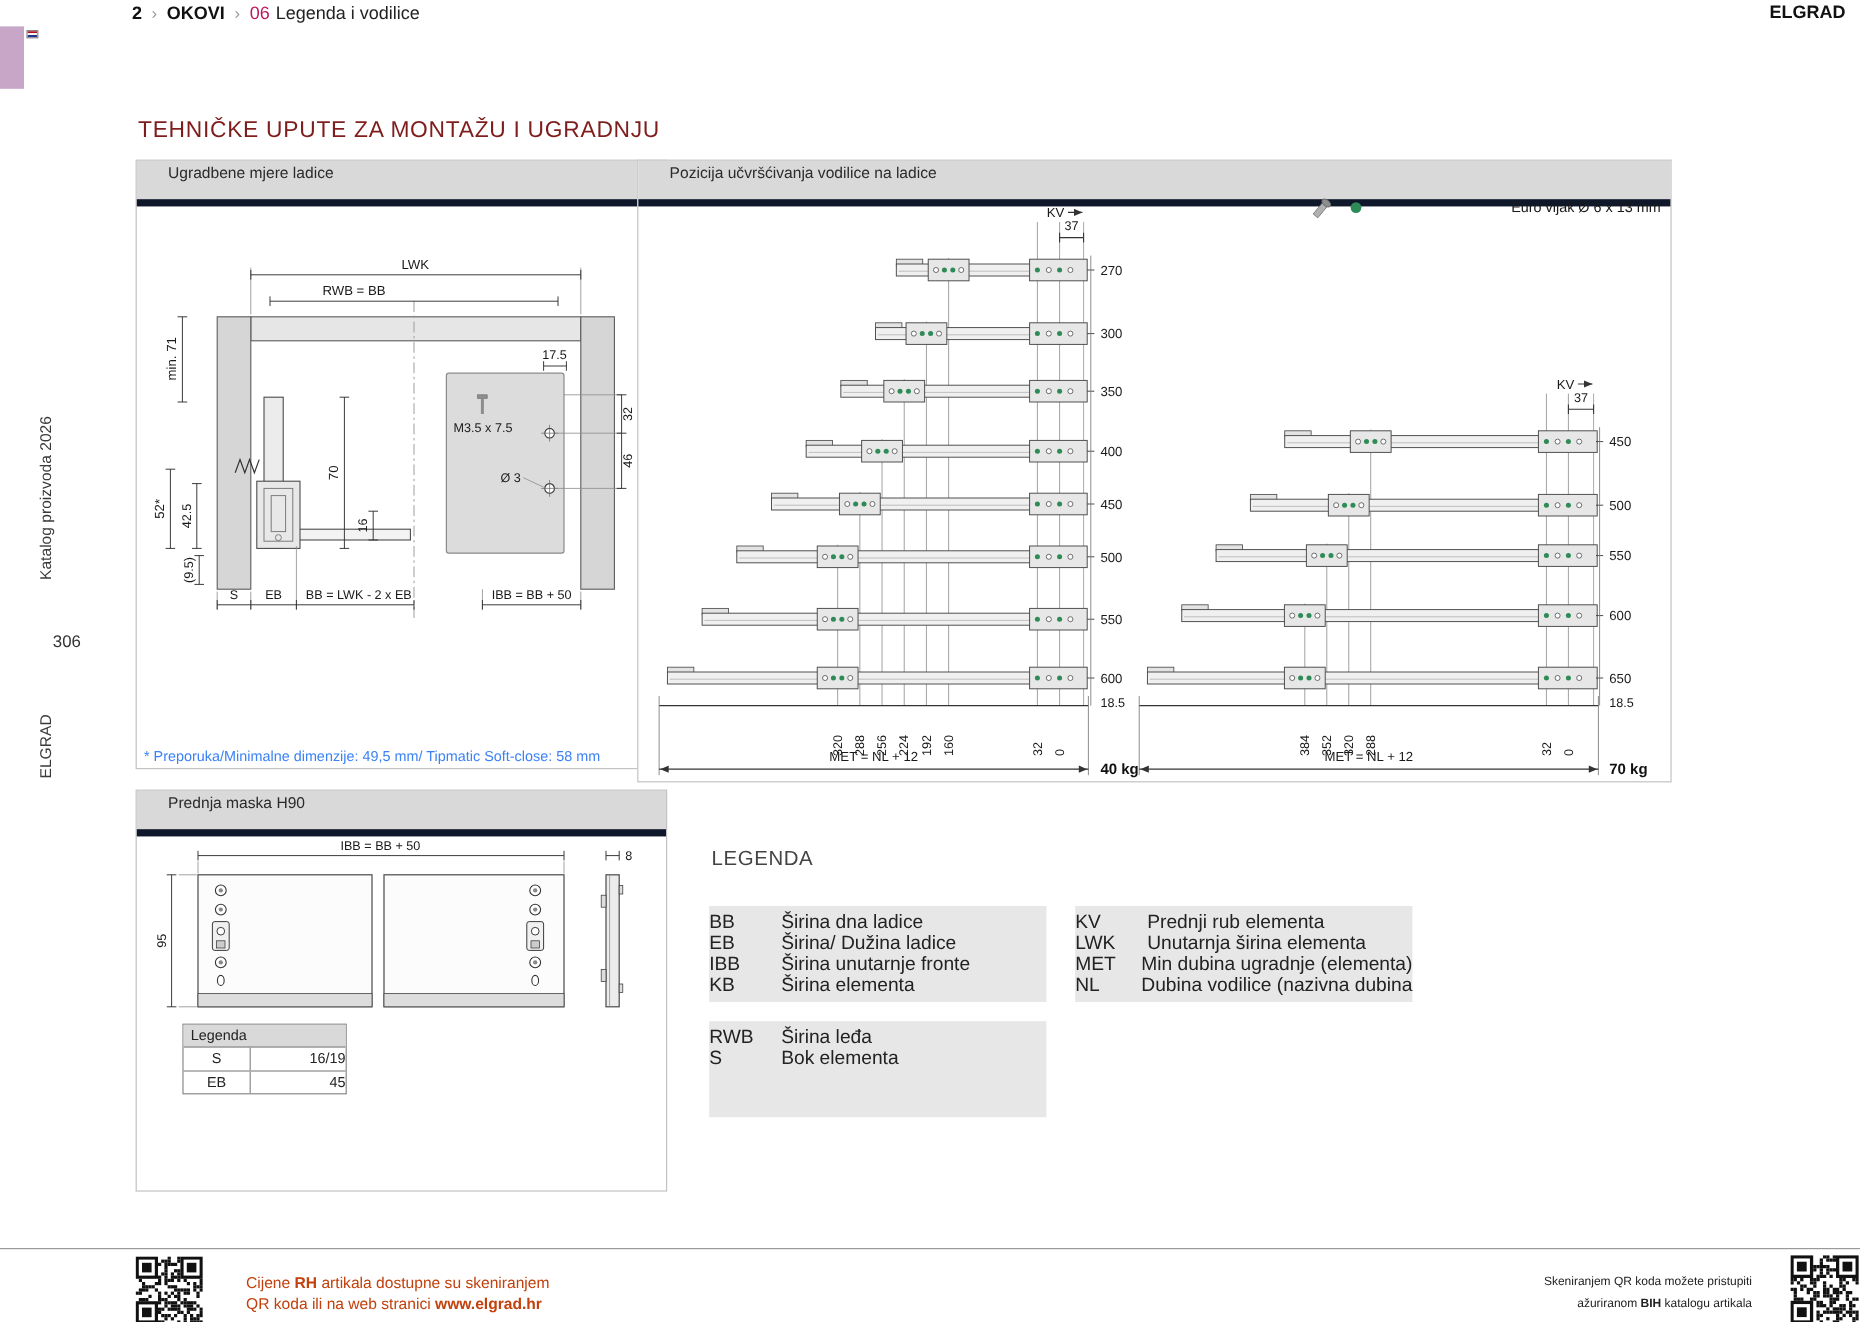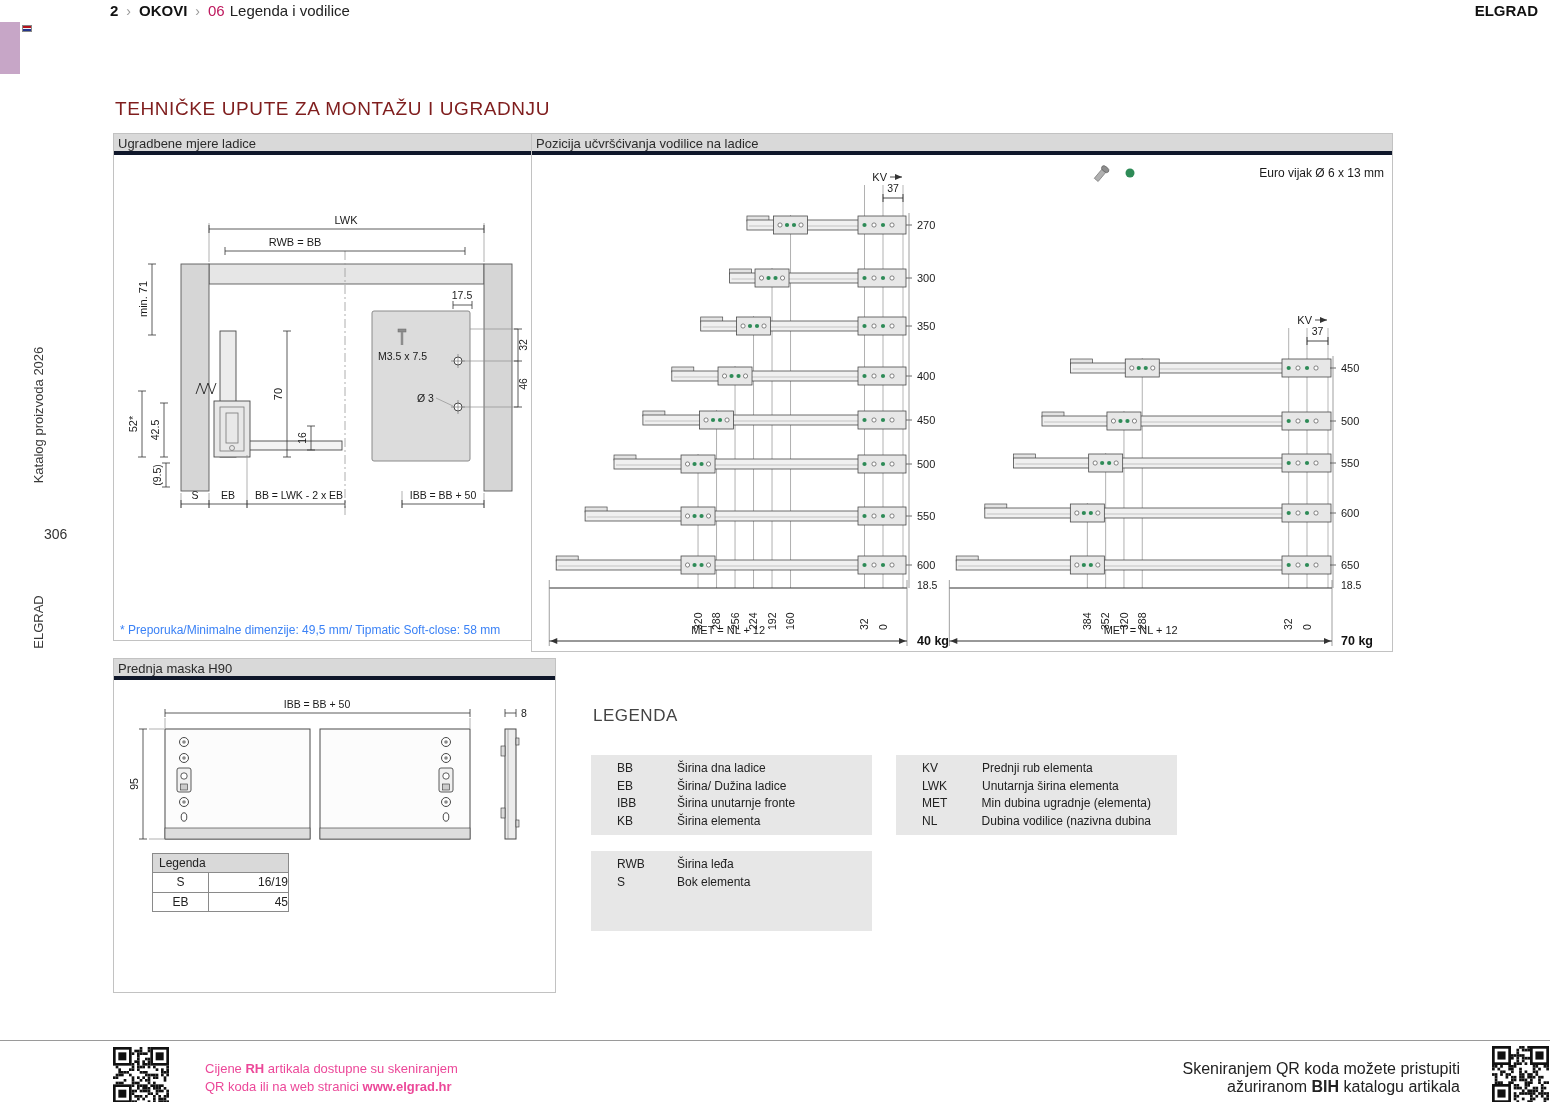--- a/index.html
+++ b/index.html
@@ -18,49 +18,49 @@
   .purple-bar{position:absolute;left:0;top:22px;width:20px;height:52px;background:#c7a6c7}
   .flag-icon{position:absolute;left:22px;top:25px;width:10px;height:7px;border:1px solid #888;
     background:linear-gradient(#b5121b 0 33%,#f5f5f5 33% 66%,#24348c 66%)}
   .v-text{position:absolute;white-space:nowrap;color:#3a3a3a;font-size:13px;transform:translate(-50%,-50%) rotate(-90deg)}
   .page-num{position:absolute;left:44px;top:526px;font-size:14px;color:#333}
 
   .main-title{position:absolute;left:115px;top:98px;font-size:19px;letter-spacing:.6px;color:#7f1d1d}
 
   
   .panel{position:absolute;border:1px solid #c2c2c2;background:#fff}
-  .panel-header{height:21px;background:#d9d9d9;border-bottom:4px solid #0f172a;font-size:13px;line-height:20px;padding-left:4px;color:#2b2b2b}
+  .panel-header{height:38px;background:#d9d9d9;border-bottom:6px solid #0f172a;font-size:13px;line-height:20px;padding-left:26px;color:#2b2b2b}
   .footnote{position:absolute;left:6px;top:489px;font-size:12px;color:#3b82f6}
 
   svg text{font-family:"Liberation Sans",sans-serif}
   .dl{stroke:#333;stroke-width:.8;fill:none}
   .ext{stroke:#8f8f8f;stroke-width:.7;fill:none}
   .dt{font-size:11px;fill:#1a1a1a}
   .dts{font-size:10.5px;fill:#1a1a1a}
 
   
   .lg-title{position:absolute;left:593px;top:706px;font-size:17px;letter-spacing:.5px;color:#444}
   .lg-box{position:absolute;width:281px;height:80px;background:#e7e7e7;padding:5px 0}
-  .lg-row{display:flex;line-height:17.5px;font-size:12px;padding:0 26px}
+  .lg-row{display:flex;line-height:17.5px;font-size:16px;padding:0 0}
   .lg-code{width:60px}
   .lg-desc{flex:1;white-space:nowrap}
 
   
   .mini-legend{position:absolute;left:38px;top:194px;width:137px;border:1px solid #8a8a8a;font-size:12px;background:#fff}
   .ml-header{background:#d9d9d9;border-bottom:1px solid #8a8a8a;height:19px;line-height:18px;padding-left:6px}
   .ml-row{display:flex;height:19px;line-height:18px}
   .ml-row + .ml-row{border-top:1px solid #8a8a8a}
   .ml-c1{width:56px;text-align:center;border-right:1px solid #8a8a8a}
   .ml-c2{flex:1;text-align:right}
 
   
   .footer-rule{position:absolute;left:0;top:1040px;width:1550px;border-top:1px solid #9a9a9a}
   .qr{position:absolute}
-  .footer-text-left{position:absolute;left:205px;top:1060px;font-size:13px;line-height:18px;color:#ec4899}
-  .footer-text-right{position:absolute;right:90px;top:1060px;font-size:16px;line-height:18px;color:#222;text-align:right}
+  .footer-text-left{position:absolute;left:205px;top:1060px;font-size:13px;line-height:18px;color:#c2410c}
+  .footer-text-right{position:absolute;right:90px;top:1060px;font-size:10px;line-height:18px;color:#222;text-align:right}
 </style>
 </head>
 <body>
 
 <div class="breadcrumb">
   <span class="bc-num">2</span>
   <span class="bc-sep">›</span>
   <span class="bc-section">OKOVI</span>
   <span class="bc-sep">›</span>
   <span class="bc-subnum">06</span>

